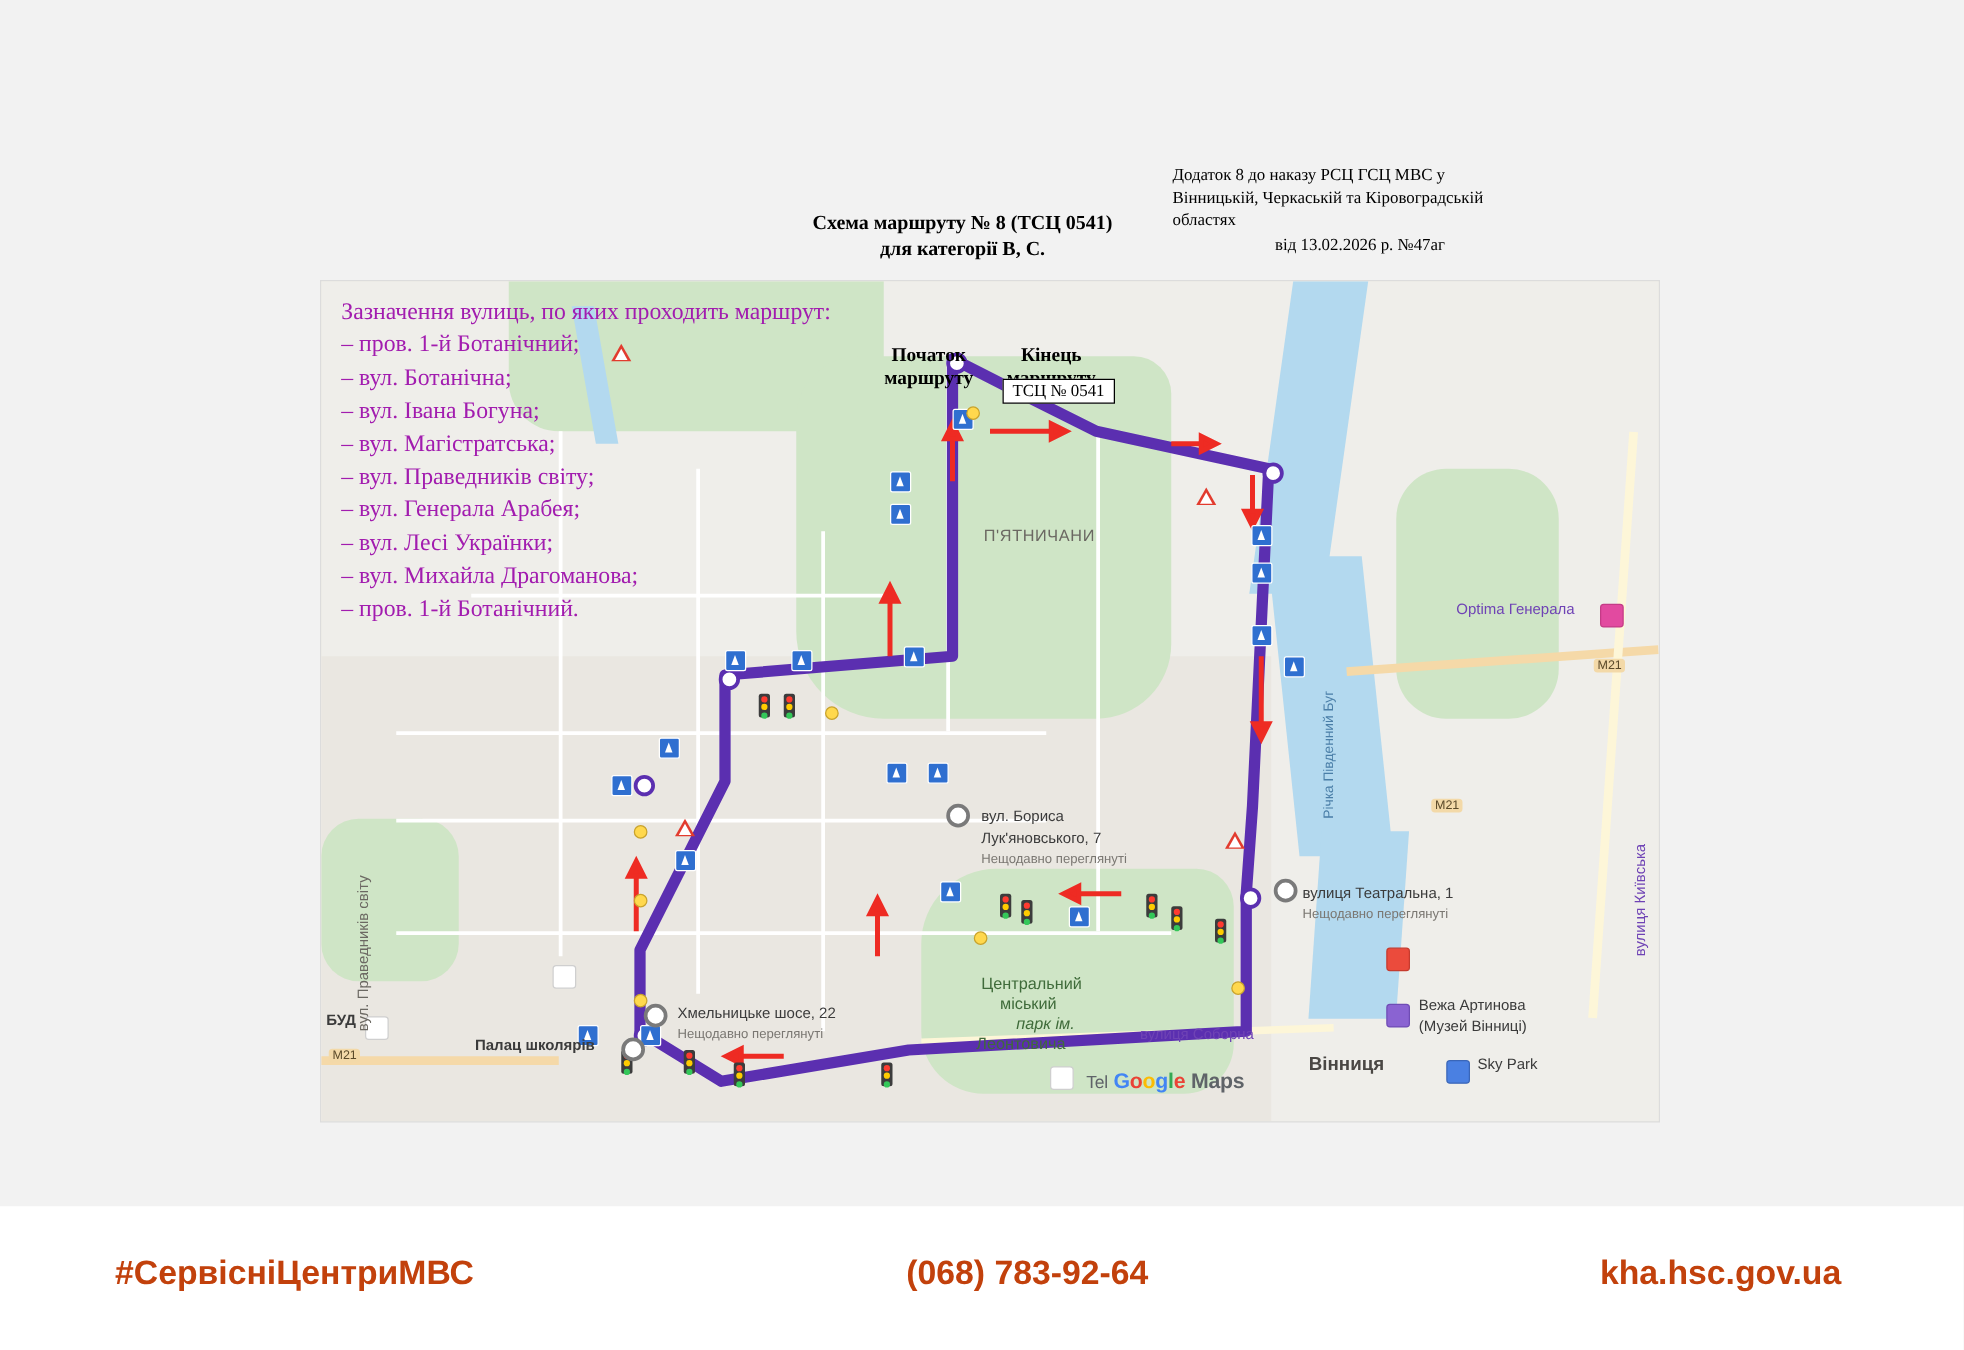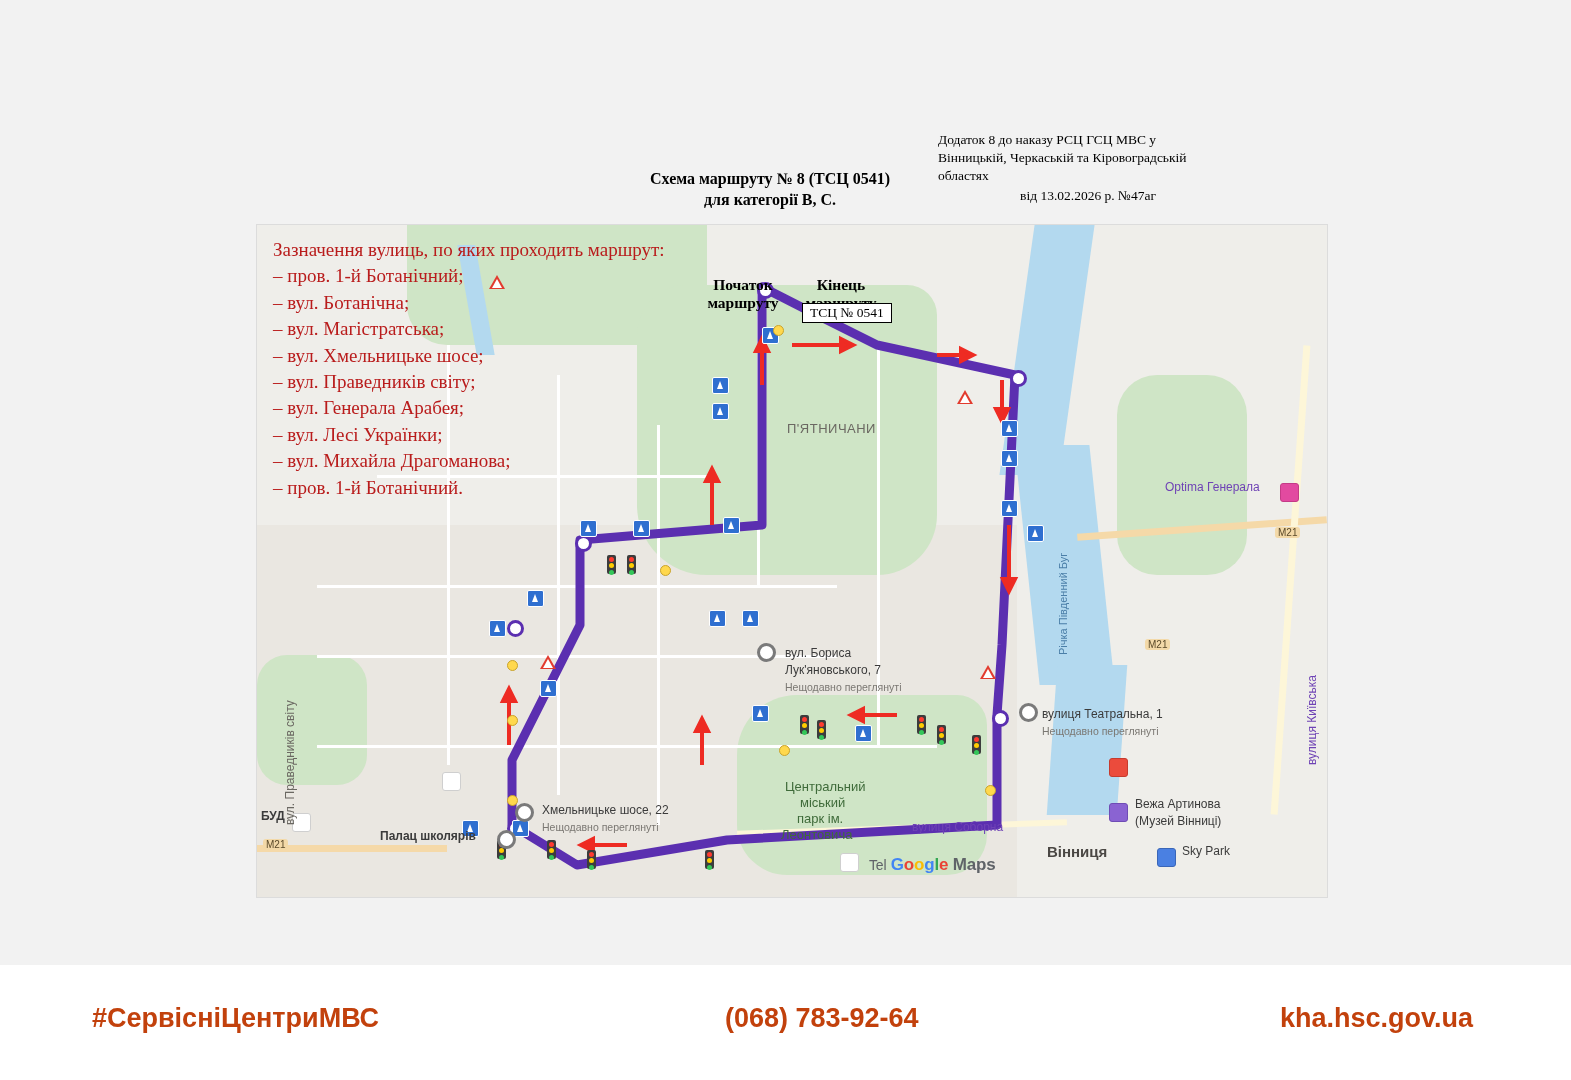--- a/index.html
+++ b/index.html
@@ -47,21 +47,21 @@
   .mlabel.park{font-size:13px;color:#3f6b3a;line-height:15px;}
   .mlabel.river{font-size:11px;color:#4b7fa8;}
   .mlabel.poi{font-size:12px;color:#3b3b3b;}
   .mlabel.sub{font-size:10.5px;color:#7a7772;}
   .mlabel.purple{color:#6f43b5;}
   .vert{transform:rotate(-90deg);transform-origin:0 0;}
 
   
   .streets{
     position:absolute;left:16px;top:12px;width:470px;
-    font-family:"Liberation Serif",serif;font-size:19px;color:#b91c1c;line-height:26.4px;
+    font-family:"Liberation Serif",serif;font-size:19px;color:#a21caf;line-height:26.4px;
   }
   .streets .lead{margin-bottom:0;}
 
   
   .se-wrap{position:absolute;left:440px;top:20px;width:190px;text-align:center;}
   .se-wrap .row{display:flex;gap:14px;justify-content:center;font-weight:bold;font-size:15.5px;color:#000;line-height:18px;}
   .se-col{width:84px;margin-top:31px;}
   .tsc-box{
     position:absolute;left:545px;top:78px;
     border:1px solid #000;background:#fff;padding:1px 7px;
@@ -188,22 +188,22 @@
   <div class="dot" style="left:753px;top:145px;"></div>
   <div class="dot" style="left:735px;top:485px;"></div>
   <div class="dot" style="left:250px;top:595px;"></div>
   <div class="dot" style="left:318px;top:310px;"></div>
   <div class="dot" style="left:250px;top:395px;"></div>
 
   <div class="streets">
     <div class="lead">Зазначення вулиць, по яких проходить маршрут:</div>
     <div>– пров. 1-й Ботанічний;</div>
     <div>– вул. Ботанічна;</div>
+    <div>– вул. Івана Богуна;</div>
     <div>– вул. Магістратська;</div>
-    <div>– вул. Хмельницьке шосе;</div>
     <div>– вул. Праведників світу;</div>
     <div>– вул. Генерала Арабея;</div>
     <div>– вул. Лесі Українки;</div>
     <div>– вул. Михайла Драгоманова;</div>
     <div>– пров. 1-й Ботанічний.</div>
   </div>
 
   <div class="se-wrap">
     <div class="row">
       <div class="se-col">
@@ -329,21 +329,21 @@
   <div class="mlabel sub" style="left:528px;top:456px;">Нещодавно переглянуті</div>
   <div class="mlabel poi" style="left:285px;top:578px;">Хмельницьке шосе, 22</div>
   <div class="mlabel sub" style="left:285px;top:596px;">Нещодавно переглянуті</div>
   <div class="mlabel poi" style="left:123px;top:604px;font-weight:bold;">Палац школярів</div>
   <div class="mlabel poi" style="left:878px;top:572px;">Вежа Артинова</div>
   <div class="mlabel poi" style="left:878px;top:589px;">(Музей Вінниці)</div>
   <div class="mlabel poi" style="left:925px;top:619px;">Sky Park</div>
   <div class="mlabel purple" style="left:655px;top:595px;">вулиця Соборна</div>
   <div class="mlabel park" style="left:528px;top:554px;">Центральний</div>
   <div class="mlabel park" style="left:543px;top:570px;">міський</div>
-  <div class="mlabel park" style="left:540px;top:586px;">парк ім.</div>
+  <div class="mlabel park" style="left:556px;top:586px;font-style:italic;">парк ім.</div>
   <div class="mlabel park" style="left:524px;top:602px;">Леонтовича</div>
   <div class="mlabel poi" style="left:4px;top:584px;font-weight:bold;">БУД</div>
   <div class="mlabel" style="left:6px;top:614px;background:#f3d9a8;border-radius:3px;padding:0 3px;font-size:10px;color:#5b4a2a;">M21</div>
   <div class="mlabel" style="left:888px;top:414px;background:#f3d9a8;border-radius:3px;padding:0 3px;font-size:10px;color:#5b4a2a;">M21</div>
   <div class="mlabel" style="left:1018px;top:302px;background:#f3d9a8;border-radius:3px;padding:0 3px;font-size:10px;color:#5b4a2a;">M21</div>
 
   <div class="mlabel river vert" style="left:800px;top:430px;">Річка Південний Буг</div>
   <div class="mlabel vert" style="left:26px;top:600px;color:#6b6862;">вул. Праведників світу</div>
   <div class="mlabel purple vert" style="left:1048px;top:540px;">вулиця Київська</div>
 

